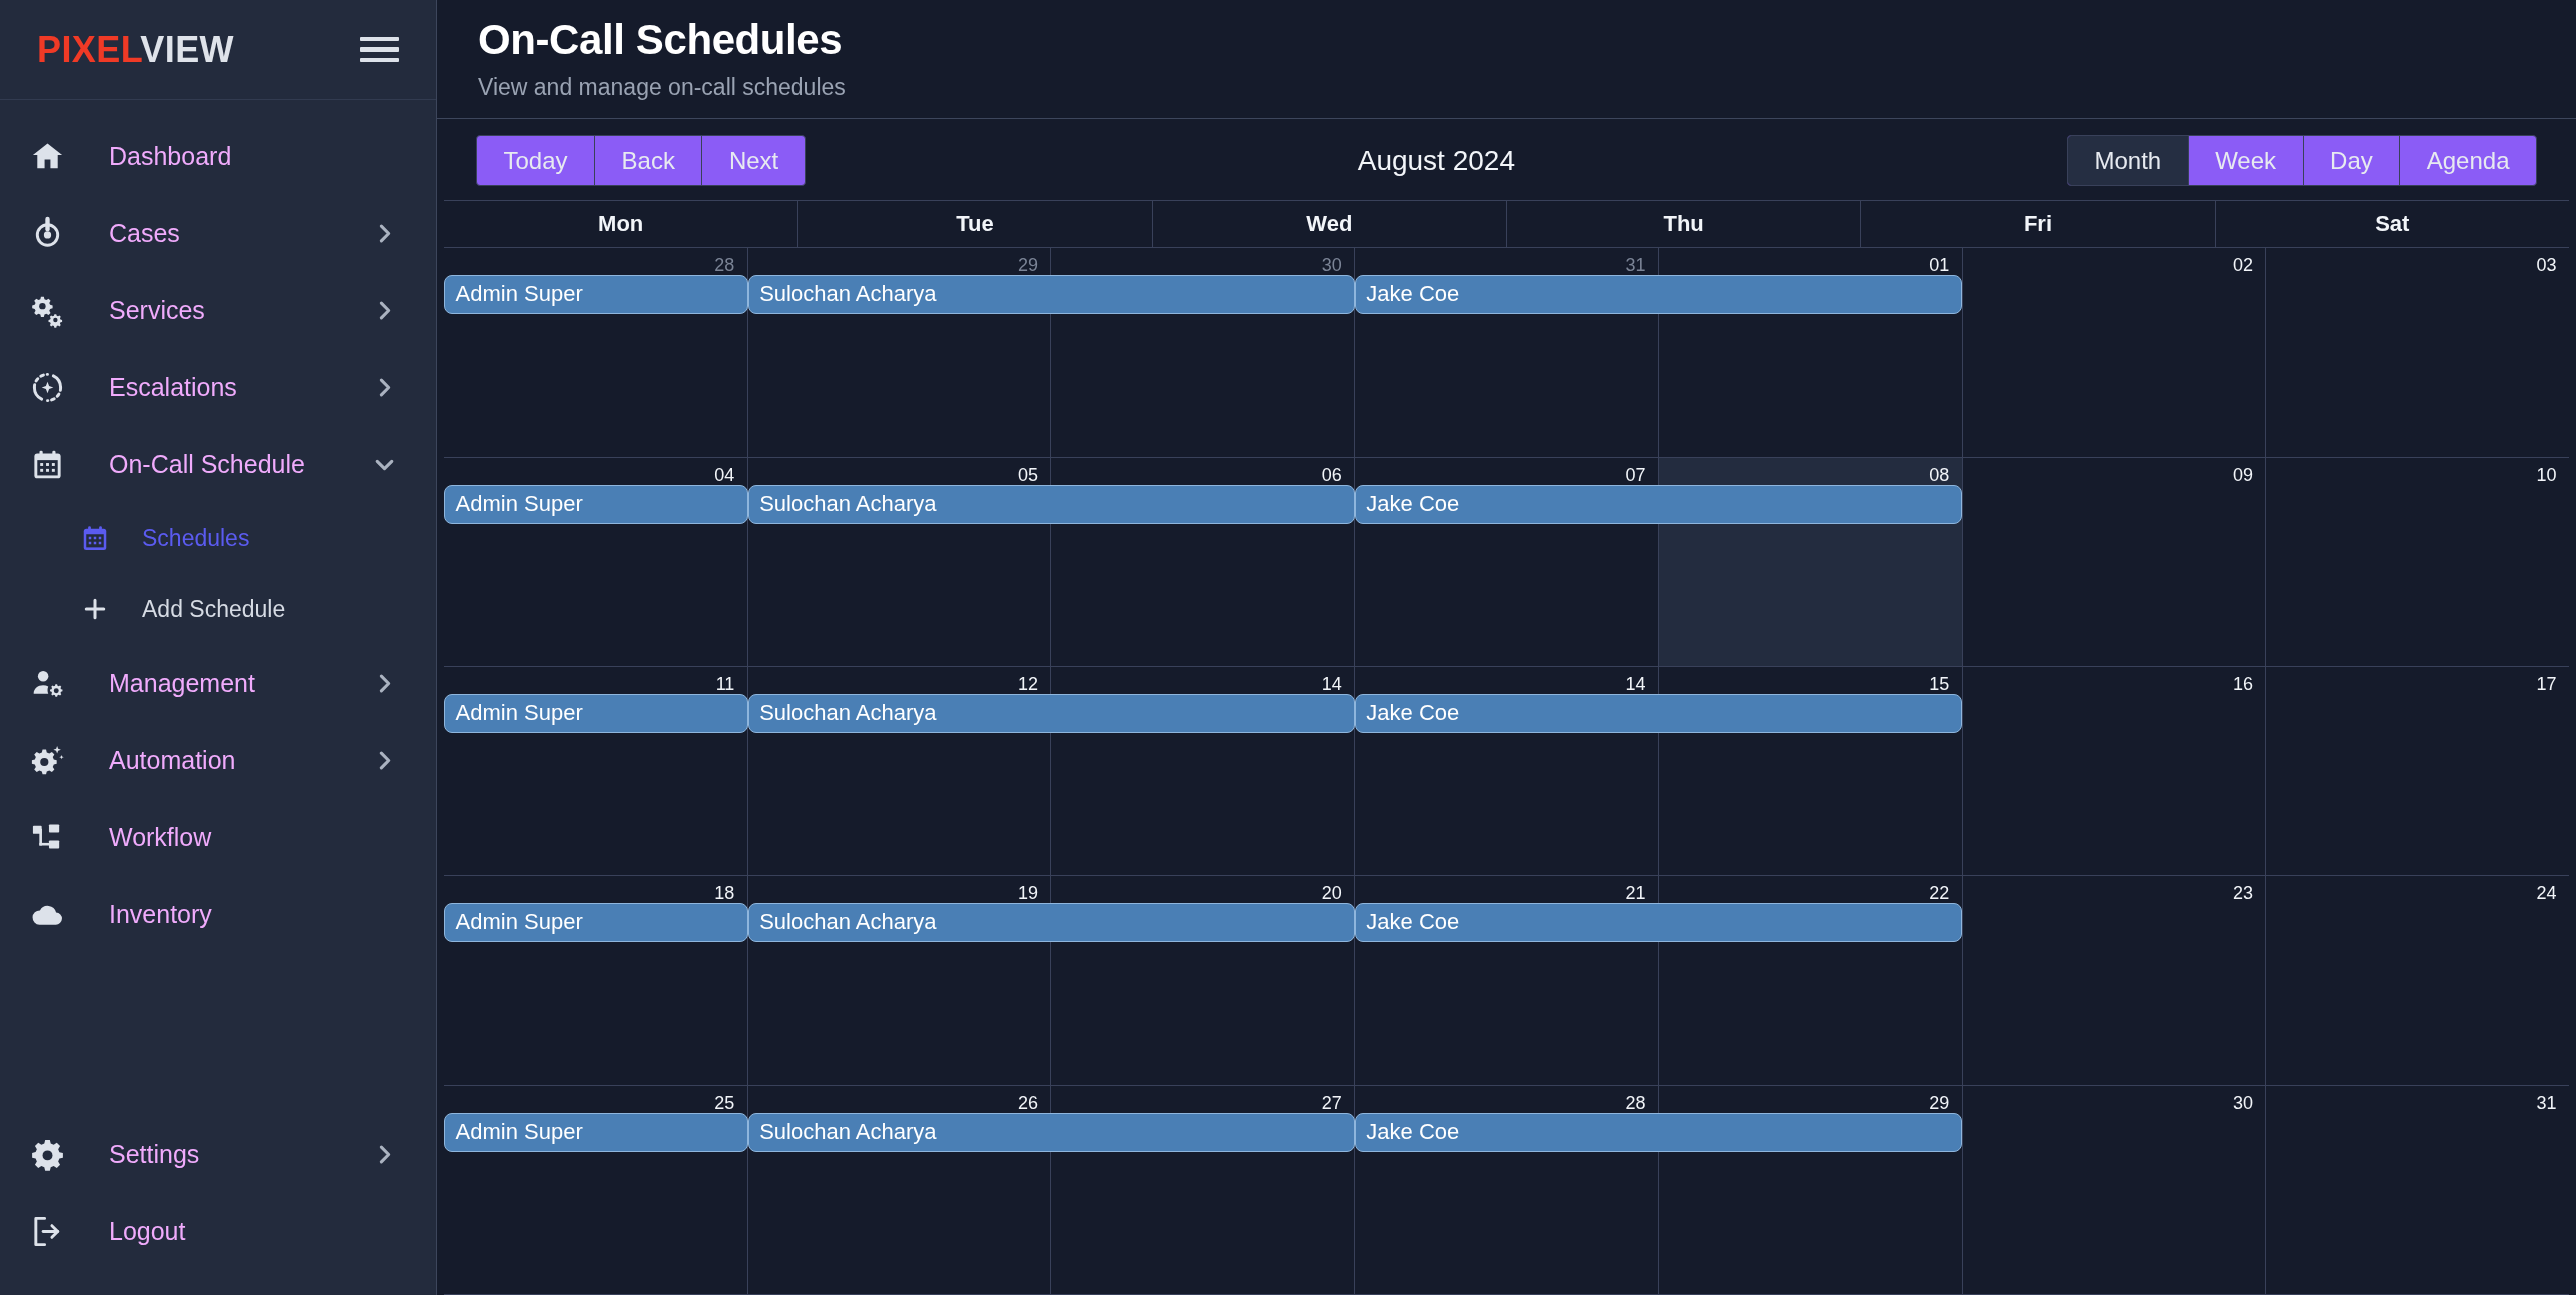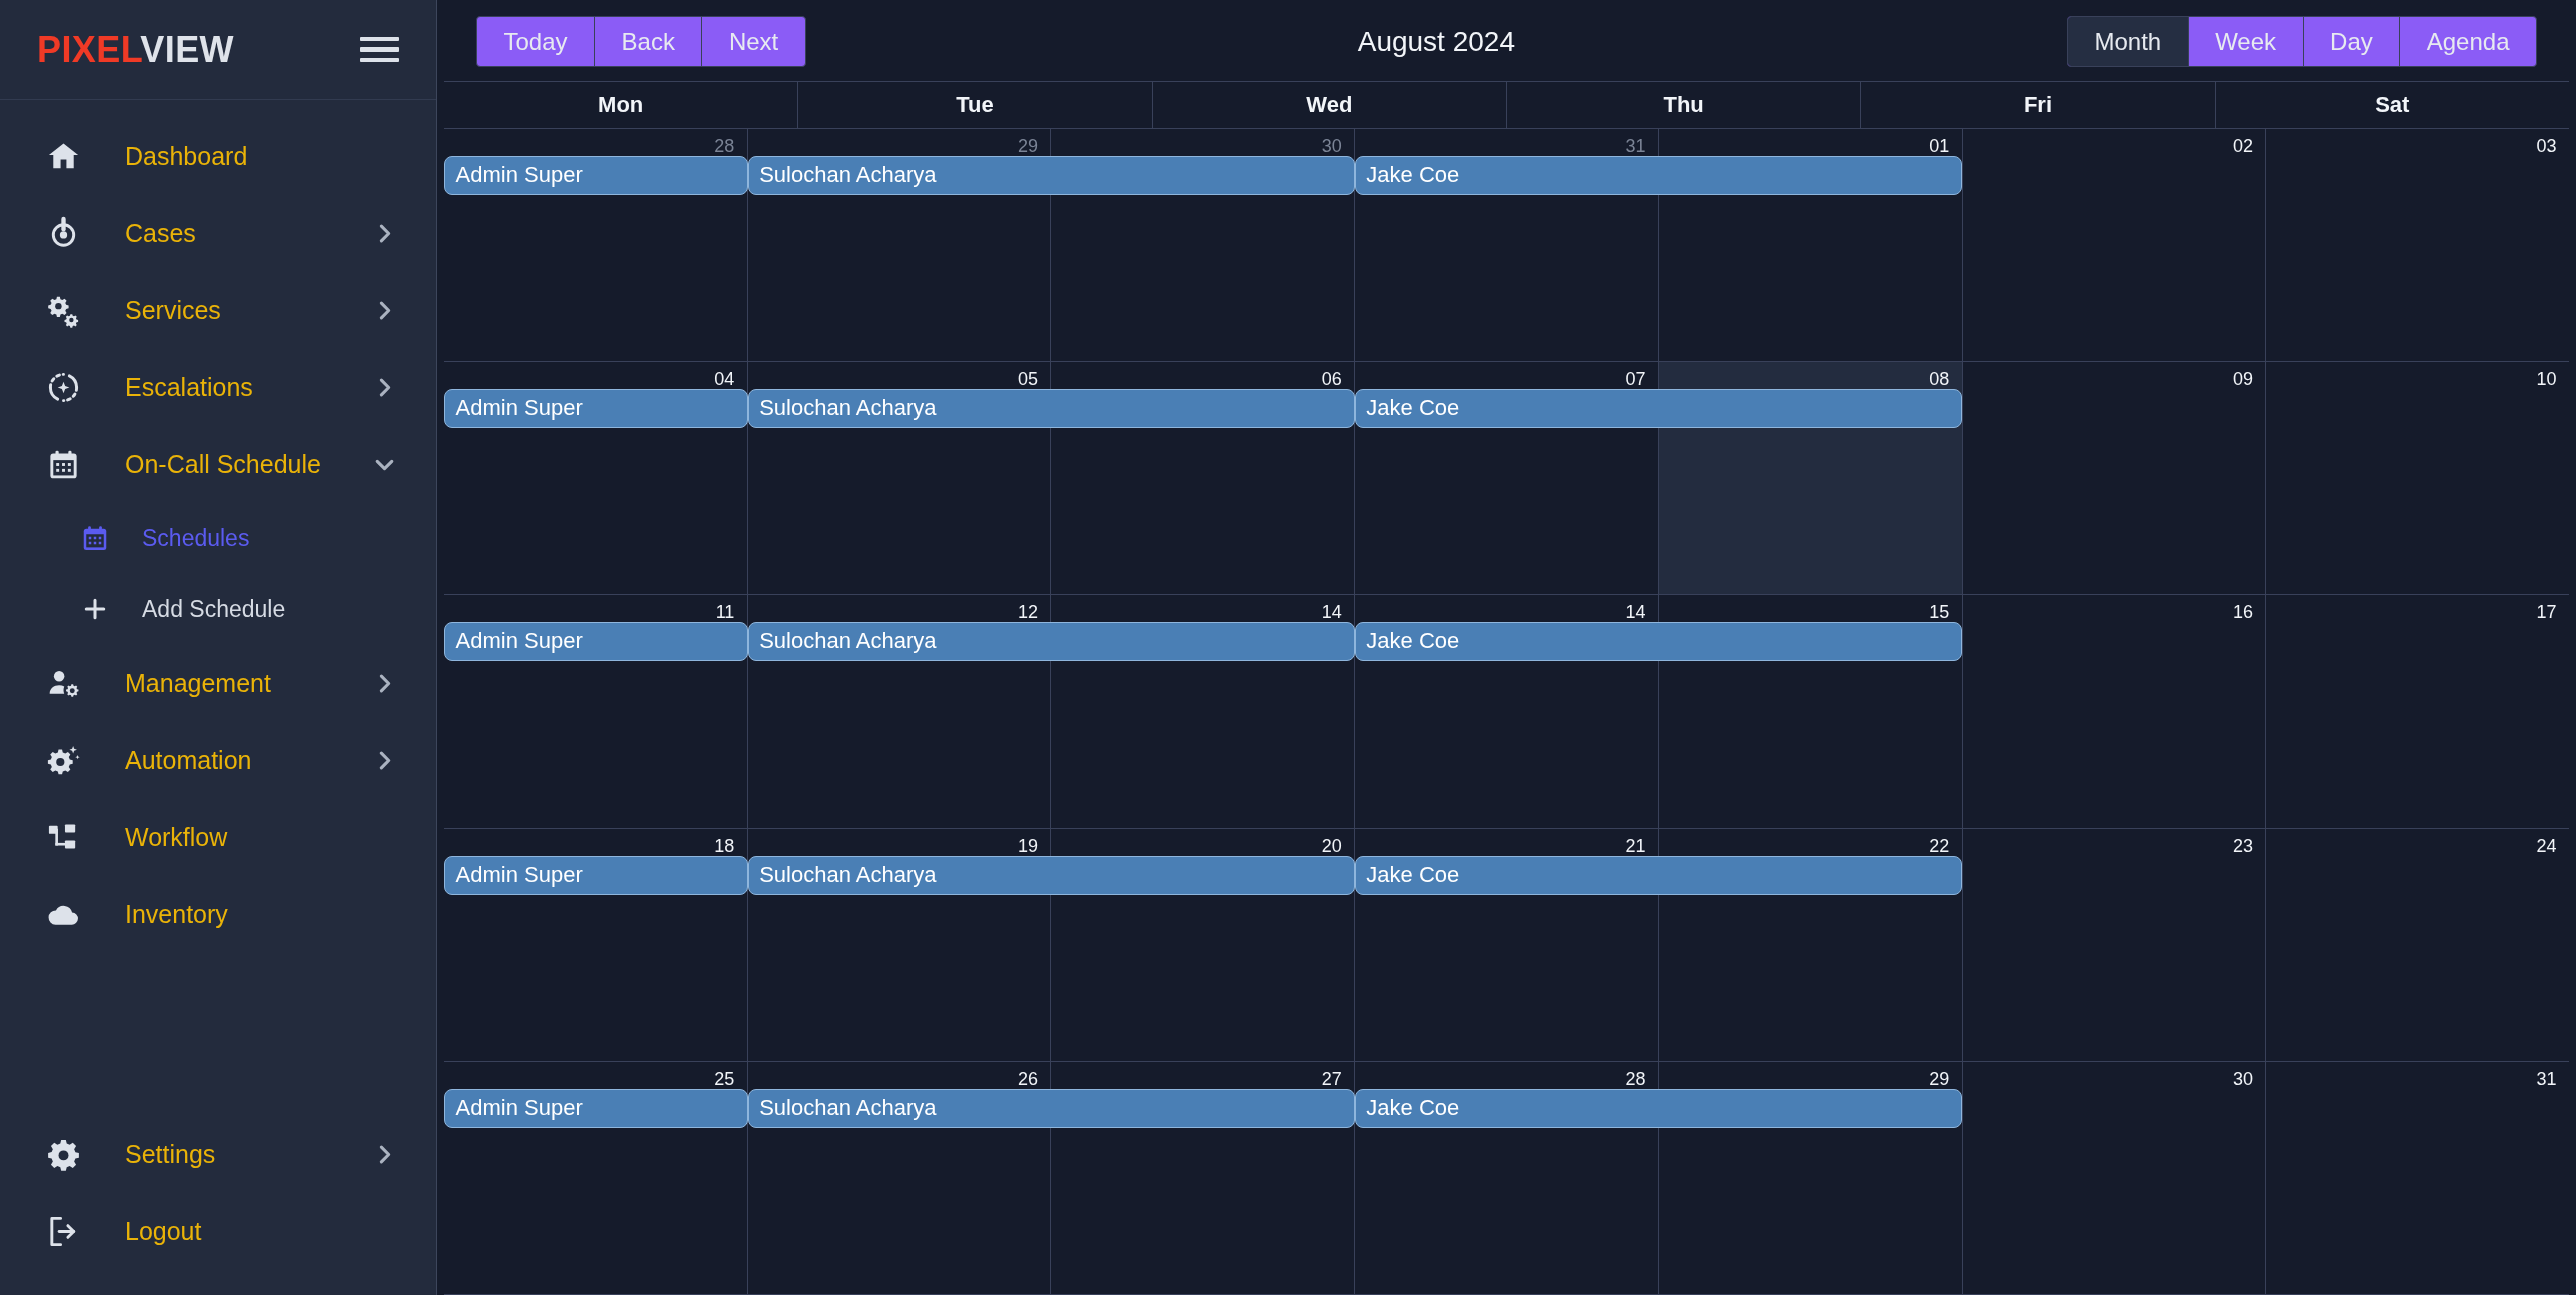--- a/index.html
+++ b/index.html
@@ -31,22 +31,22 @@
   .hamburger {
     margin-left: auto; width: 39px; height: 39px;
     display: flex; flex-direction: column; justify-content: center;
     gap: 6.2px; cursor: pointer;
   }
   .hamburger span { display: block; height: 4.4px; width: 39px; background: #dde2ea; border-radius: 0.9px; }
 
   .nav { flex: 1 1 auto; padding-top: 17.7px; overflow: hidden; }
   .nav-item {
     display: flex; align-items: center;
-    height: 77px; padding: 0 39px 0 44px;
-    color: #eab308; font-size: 25px; cursor: pointer;
+    height: 77px; padding: 0 39px 0 28px;
+    color: #f0abfc; font-size: 25px; cursor: pointer;
     position: relative;
   }
   .nav-item .ico {
     width: 39px; height: 39px; flex: 0 0 39px;
     display: flex; align-items: center; justify-content: center;
     margin-right: 42px;
   }
   .nav-item .ico svg { width: 35px; height: 35px; display: block; }
   .nav-item .lbl { white-space: nowrap; }
   .nav-item .chev { margin-left: auto; display: flex; align-items: center; }
@@ -361,20 +361,24 @@
               <path d="M19 12H9"></path>
             </svg>
           </span>
         <span class="lbl">Logout</span>
       </div>
     </div>
   </aside>
 
   <main class="main">
 
+    <div class="page-head">
+      <div class="page-title">On-Call Schedules</div>
+      <div class="page-sub">View and manage on-call schedules</div>
+    </div>
 
     <div class="toolbar">
       <div class="btn-group">
         <button class="btn">Today</button>
         <button class="btn">Back</button>
         <button class="btn">Next</button>
       </div>
       <div class="cal-title">August 2024</div>
       <div class="btn-group">
         <button class="btn active">Month</button>

